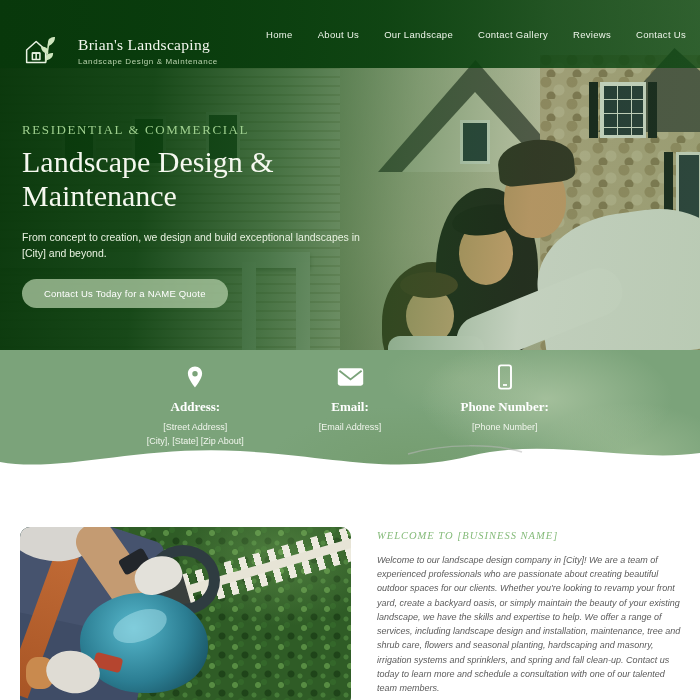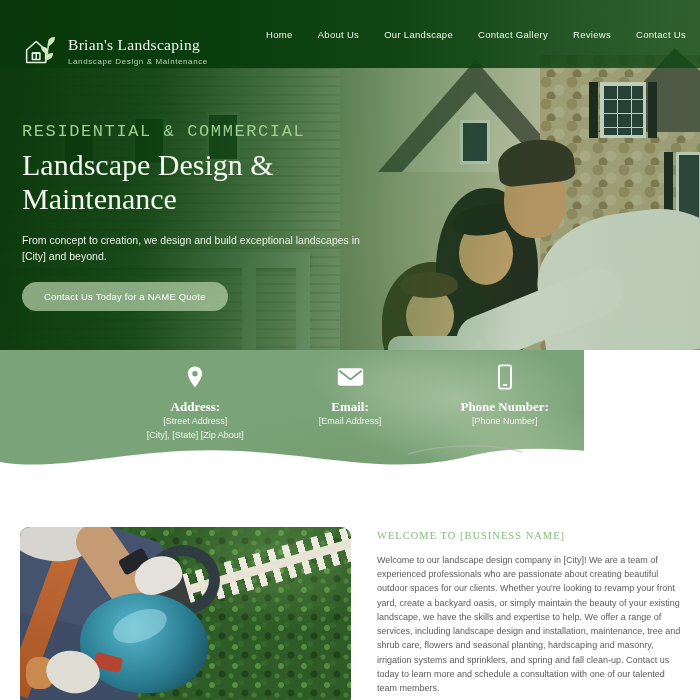--- a/index.html
+++ b/index.html
@@ -52,52 +52,52 @@
   .ph-man-arm { left:452px; top:292px; width:175px; height:48px; background:#efede9; border-radius:24px; transform:rotate(-22deg); }
   .ph-man-face { left:504px; top:160px; width:62px; height:78px; background:#d9a073; border-radius:50% 50% 45% 45%; }
   .ph-man-hair { left:498px; top:140px; width:76px; height:44px; background:#352c25; border-radius:50% 50% 20% 20%; transform:rotate(-6deg); }
   .ph-overlay { inset:0;
     background:linear-gradient(96deg, rgba(7,53,9,0.98) 0%, rgba(9,62,12,0.93) 22%,
       rgba(14,76,18,0.72) 40%, rgba(24,92,28,0.45) 58%, rgba(40,108,40,0.22) 75%, rgba(55,120,50,0.28) 100%); }
   
   .header { position:absolute; left:0; top:0; width:700px; height:68px; z-index:6;
     display:flex; align-items:center; padding:0 10px 0 20px;
     background:linear-gradient(90deg, rgba(8,56,11,0.99) 0%, rgba(10,64,14,0.94) 55%, rgba(13,72,18,0.78) 100%); }
-  .logo { display:flex; align-items:center; gap:10px; cursor:pointer;margin-top:33px; }
+  .logo { display:flex; align-items:center; gap:20px; cursor:pointer;margin-top:33px; }
   .logo svg { width:38px; height:38px; display:block; }
   .logo-text { display:flex; flex-direction:column; }
   .logo-title { font-family:"Liberation Serif", serif; font-size:15.5px; color:#f4f8f0; letter-spacing:.3px; }
   .logo-tagline { font-size:8px; color:#b9d3ae; letter-spacing:.6px; margin-top:3px; }
   .nav { margin-left:auto; display:flex; align-items:flex-end; gap:25px; padding-right:4px; }
   .nav-item { font-size:9.5px; color:#eef5ea; letter-spacing:.3px; cursor:pointer; white-space:nowrap; }
   
   .hero-content { position:absolute; left:22px; top:122px; width:370px; z-index:5; }
-  .hero-kicker { font-family:Liberation Mono, monospace; font-size:17px; letter-spacing:1.6px; color:#9ecf8e; }
+  .hero-kicker { font-family:Liberation Serif, serif; font-size:13px; letter-spacing:1.6px; color:#9ecf8e; }
   .hero-title { font-family:"Liberation Serif", serif; font-size:30px; line-height:1.13; color:#f5f8ef; margin-top:7px; font-weight:400; }
   .hero-sub { font-size:10.5px; line-height:1.5; color:#e9f2e1; margin-top:17px; width:342px; }
   .hero-cta { display:inline-block; margin-top:18px; padding:9px 22px; border:none; cursor:pointer;
     border-radius:16px; background:rgba(176,204,166,0.75); color:#ffffff; font-size:9.5px;
     font-family:"Liberation Sans", sans-serif; letter-spacing:.2px; }
   
-  .infobar { position:absolute; left:0; top:350px; width:584px; height:140px; background-color:#7ba37a;
+  .infobar { position:absolute; left:0; top:350px; width:700px; height:140px; background-color:#7ba37a;
     background-image:
       radial-gradient(ellipse 180px 90px at 78% 35%, rgba(196,214,182,0.55), transparent 70%),
       radial-gradient(ellipse 150px 80px at 90% 75%, rgba(168,196,156,0.6), transparent 65%),
       radial-gradient(ellipse 200px 90px at 58% 85%, rgba(110,150,100,0.5), transparent 70%),
       radial-gradient(ellipse 120px 60px at 66% 20%, rgba(150,180,140,0.45), transparent 65%); padding-left: 40px; }
   .info-cols { position:absolute; left:118px; top:14px; width:464px; display:flex; }
   .info-col { flex:1; display:flex; flex-direction:column; align-items:center; text-align:center; }
   .info-icon { height:26px; display:flex; align-items:center; justify-content:center; }
   .info-label { font-family:"Liberation Serif", serif; font-weight:bold; font-size:13px; color:#ffffff; margin-top:9px; }
-  .info-line { font-size:9px; color:#f0f5ec; margin-top:0; line-height:1.35; }
+  .info-line { font-size:9px; color:#f0f5ec; margin-top:6px; line-height:1.35; }
   .info-line + .info-line { margin-top:2px; }
   
   .wave { position:absolute; left:0; top:432px; width:700px; height:68px; z-index:3; display:block; }
   
-  .welcome-section { position:absolute; left:0; top:490px; width:700px; height:210px; background:#ffffff; z-index:4; }
+  .welcome-section { position:absolute; left:0; top:490px; width:700px; height:210px; background:#ffffff; z-index:4;font-style:italic; }
   .photo-card { position:absolute; left:20px; top:37px; width:331px; height:180px; border-radius:10px; overflow:hidden; }
   .photo-card * { position:absolute; }
   .hg-bg { inset:0; background-color:#2f5c26;
     background-image:
       radial-gradient(circle at 8px 6px, rgba(120,180,90,0.55) 0 2.5px, transparent 3.5px),
       radial-gradient(circle at 18px 14px, rgba(25,60,20,0.75) 0 3px, transparent 4px),
       radial-gradient(circle at 4px 16px, rgba(95,155,75,0.5) 0 2px, transparent 3px),
       radial-gradient(circle at 14px 3px, rgba(55,110,45,0.6) 0 2.5px, transparent 3.5px);
     background-size:23px 19px; }
   .hg-bg-light { left:150px; top:0; width:181px; height:100px;

